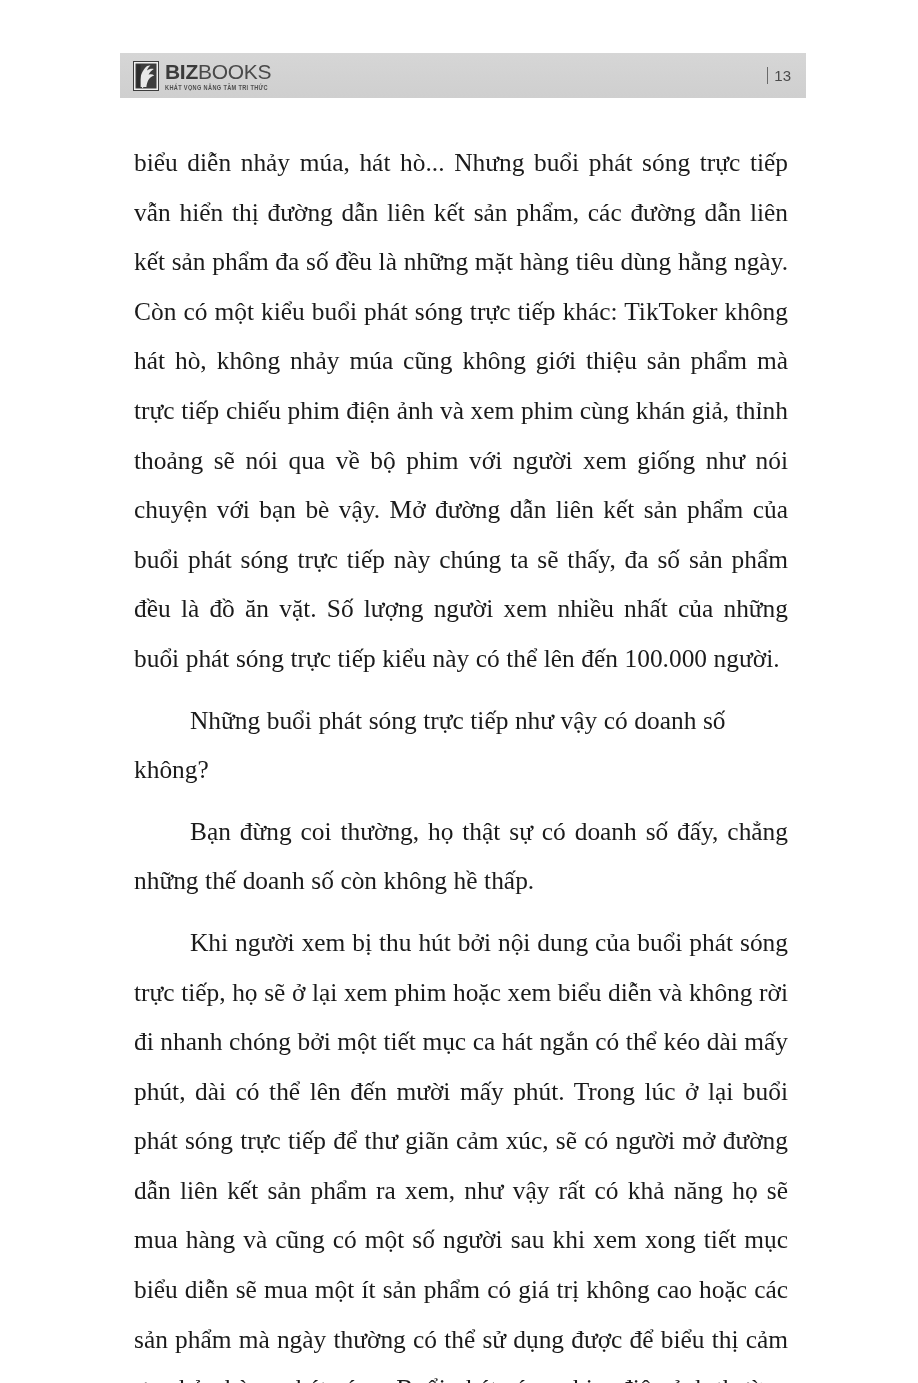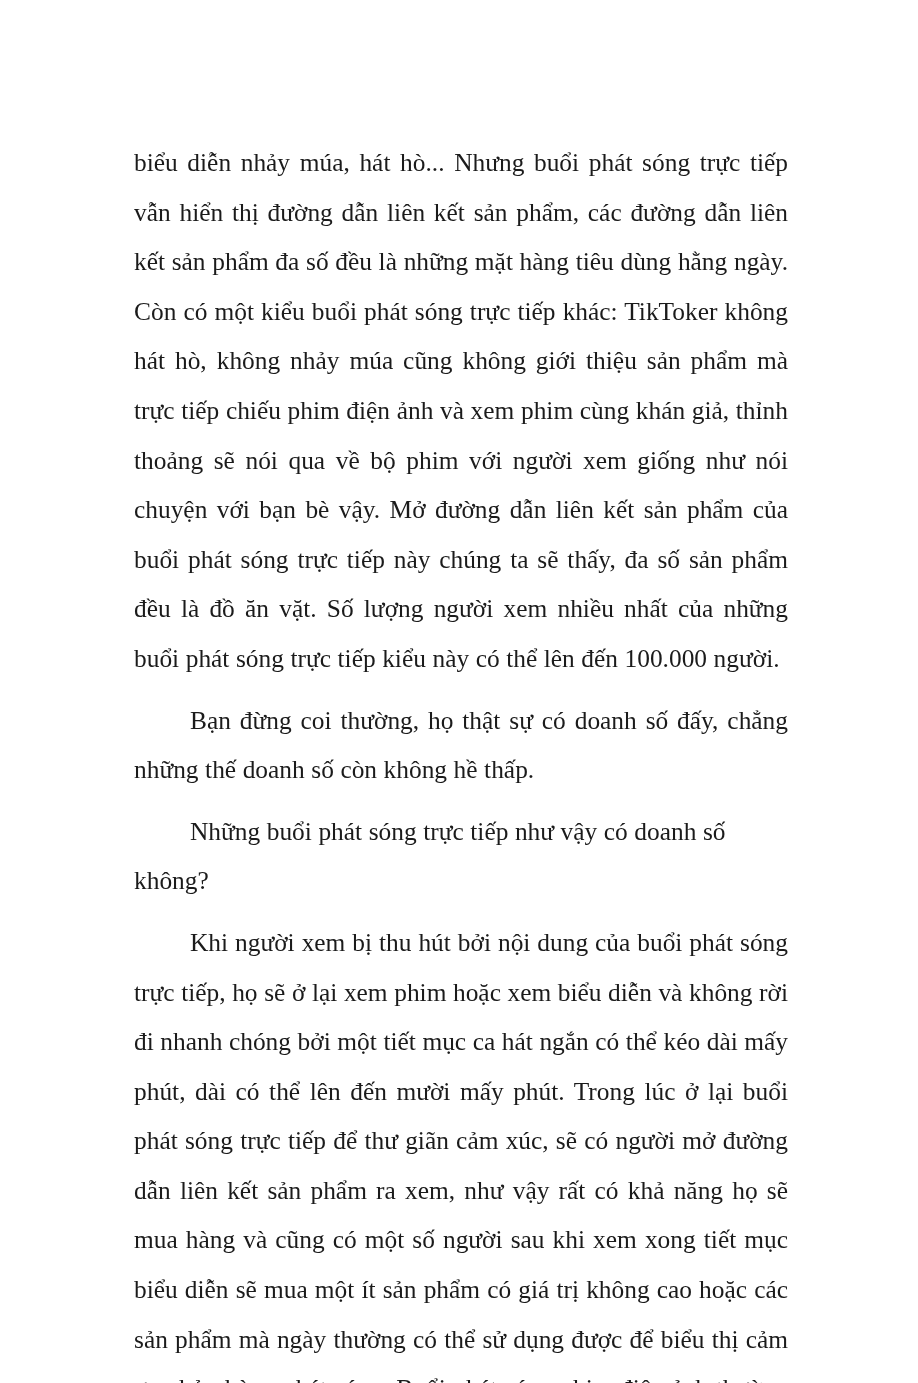--- a/index.html
+++ b/index.html
@@ -124,22 +124,44 @@
   }
   p.para.last-flush {
     text-align: left;
   }
 </style>
 </head>
 <body>
 
 <div class="page">
 
+  <div class="header-band">
+
+    <div class="logo-block">
+      <svg class="logo-mark" viewBox="0 0 26 30" aria-hidden="true">
+        <rect x="0.5" y="0.5" width="25" height="29" fill="#f0f0f0" stroke="#3d3d3d" stroke-width="1"></rect>
+        <rect x="2.5" y="2.5" width="21" height="25" fill="#3d3d3d"></rect>
+        <path d="M7 26 C6 19 8 12 12 7 C13.5 5 15.5 4.2 17.5 4.6 C15.8 6 14.6 7.6 14 9.6 C16 8 18.5 7.4 20.8 8 C18.4 9.4 16.6 11.4 15.6 13.8 C17.6 13 19.6 13.2 21.2 14.4 C18.6 15 16.6 16.6 15.4 19 C14.2 21.4 13.6 23.8 13.4 26 Z" fill="#e9e9e9"></path>
+        <path d="M9.5 27 C10 22.5 11.4 18.6 13.6 15.4" stroke="#e9e9e9" stroke-width="1.1" fill="none"></path>
+        <rect x="3.6" y="3.6" width="4" height="23" fill="#2c2c2c"></rect>
+      </svg>
+
+      <div class="logo-text">
+        <div class="logo-wordmark"><span class="biz">BIZ</span><span class="books">BOOKS</span></div>
+        <div class="logo-tagline">KHÁT VỌNG NÂNG TẦM TRI THỨC</div>
+      </div>
+    </div>
+
+    <div class="folio">
+      <span class="rule"></span>
+      <span>13</span>
+    </div>
+  </div>
 
   <div class="body-col">
     <p class="para">biểu diễn nhảy múa, hát hò... Nhưng buổi phát sóng trực tiếp vẫn hiển thị đường dẫn liên kết sản phẩm, các đường dẫn liên kết sản phẩm đa số đều là những mặt hàng tiêu dùng hằng ngày. Còn có một kiểu buổi phát sóng trực tiếp khác: TikToker không hát hò, không nhảy múa cũng không giới thiệu sản phẩm mà trực tiếp chiếu phim điện ảnh và xem phim cùng khán giả, thỉnh thoảng sẽ nói qua về bộ phim với người xem giống như nói chuyện với bạn bè vậy. Mở đường dẫn liên kết sản phẩm của buổi phát sóng trực tiếp này chúng ta sẽ thấy, đa số sản phẩm đều là đồ ăn vặt. Số lượng người xem nhiều nhất của những buổi phát sóng trực tiếp kiểu này có thể lên đến 100.000 người.</p>
+    <p class="para indent last-flush">Những buổi phát sóng trực tiếp như vậy có doanh số không?</p>
     <p class="para indent">Bạn đừng coi thường, họ thật sự có doanh số đấy, chẳng những thế doanh số còn không hề thấp.</p>
-    <p class="para indent last-flush">Những buổi phát sóng trực tiếp như vậy có doanh số không?</p>
     <p class="para indent">Khi người xem bị thu hút bởi nội dung của buổi phát sóng trực tiếp, họ sẽ ở lại xem phim hoặc xem biểu diễn và không rời đi nhanh chóng bởi một tiết mục ca hát ngắn có thể kéo dài mấy phút, dài có thể lên đến mười mấy phút. Trong lúc ở lại buổi phát sóng trực tiếp để thư giãn cảm xúc, sẽ có người mở đường dẫn liên kết sản phẩm ra xem, như vậy rất có khả năng họ sẽ mua hàng và cũng có một số người sau khi xem xong tiết mục biểu diễn sẽ mua một ít sản phẩm có giá trị không cao hoặc các sản phẩm mà ngày thường có thể sử dụng được để biểu thị cảm ơn chủ phòng phát sóng. Buổi phát sóng phim điện ảnh thường rất thu hút người xem ở lại. Một bộ phim ít nhất cũng phải một tiếng, mà thời gian người dùng ở lại buổi phát sóng trực tiếp càng lâu thì sẽ càng dễ mua hàng. Không gì có thể phù hợp hơn việc vừa được xem phim vừa có thể mua đồ ăn vặt.</p>
 
   </div>
 
 </div>
 
 </body></html>

